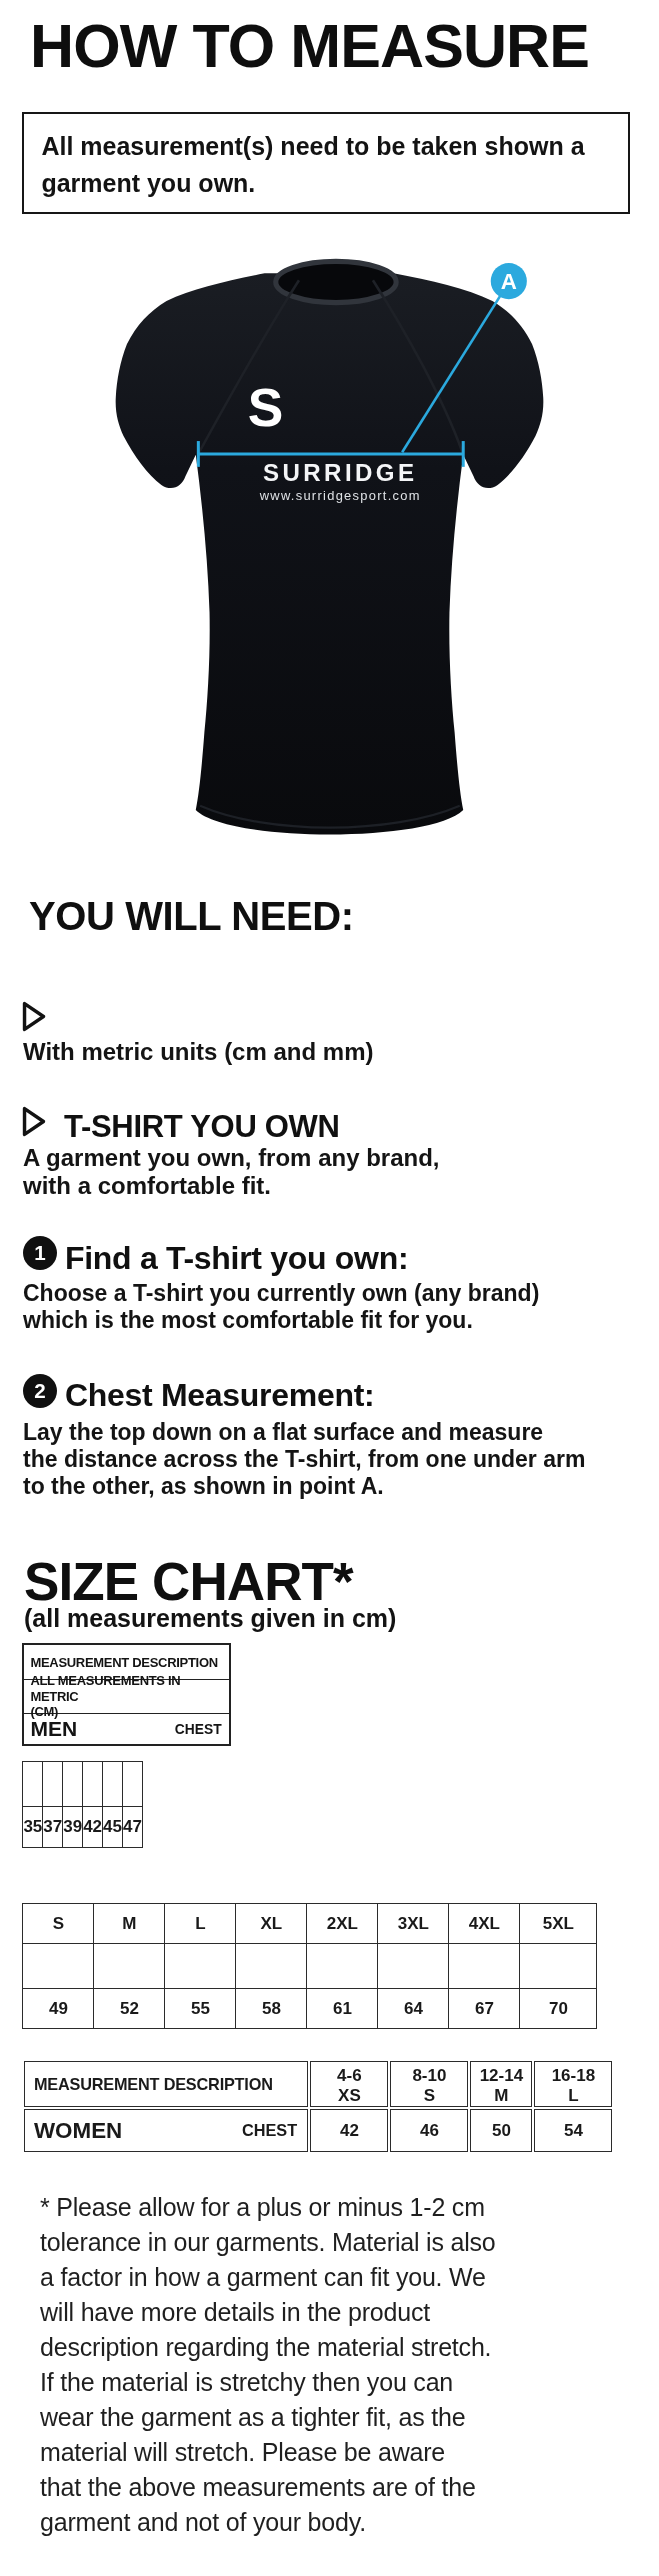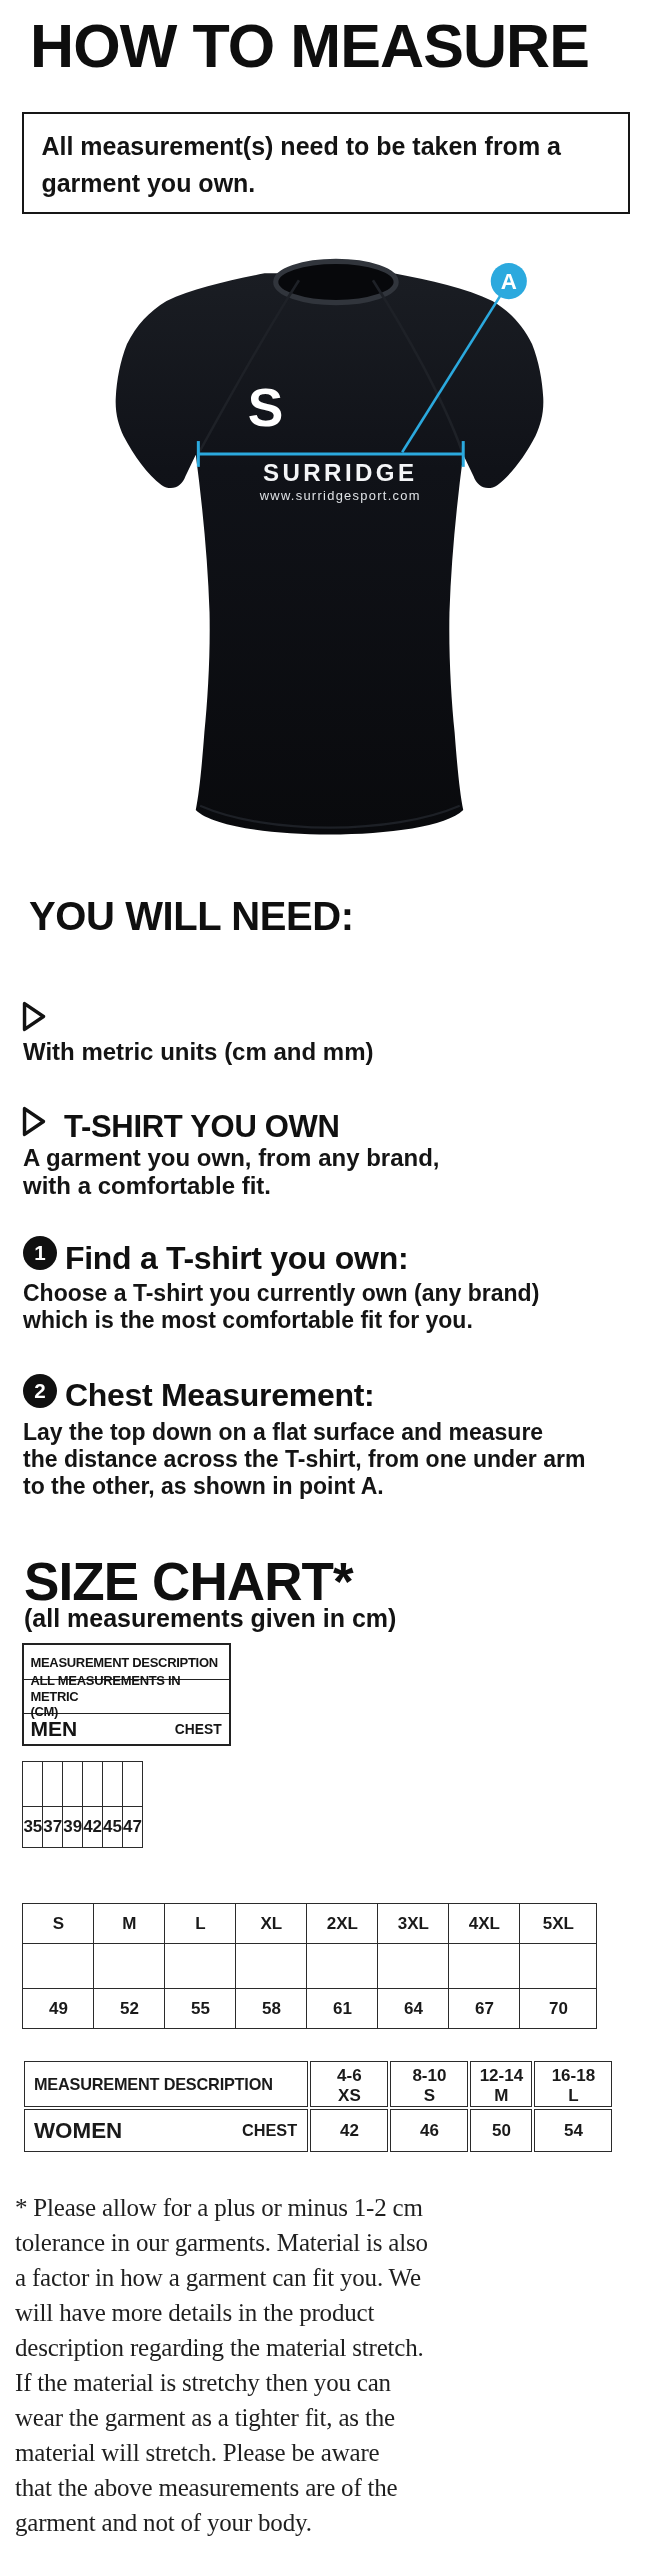--- a/index.html
+++ b/index.html
@@ -55,21 +55,21 @@
   .tri-icon svg, .shirt-figure svg { display:block; }
 </style>
 </head>
 <body>
 
 <div id="page">
 
   <h1 class="abs page-title" style="left:30px; top:13.8px;">HOW TO MEASURE</h1>
 
   <div class="abs notice-box" style="left:22.4px; top:112px; width:608px; height:102px;">
-    <p class="notice-text">All measurement(s) need to be taken from a
+    <p class="notice-text">All measurement(s) need to be taken shown a
 garment you own.</p>
   </div>
 
   <div class="abs shirt-figure" style="left:95px; top:251px; width:469px; height:602px;">
     <svg width="469" height="602" viewBox="0 0 545 700" xmlns="http://www.w3.org/2000/svg">
       <defs>
         <linearGradient id="shirtGrad" x1="0" y1="0" x2="0" y2="1">
           <stop offset="0" stop-color="#1a1d23"></stop>
           <stop offset="0.35" stop-color="#101218"></stop>
           <stop offset="1" stop-color="#090a0d"></stop>
@@ -257,21 +257,21 @@
         </div>
       </td>
       <td>42</td>
       <td>46</td>
       <td>50</td>
       <td>54</td>
     </tr>
   </tbody>
     </table>
 
-  <p class="abs footnote" style="left:15px; top:2190px;font-family:Liberation Serif, serif;">* Please allow for a plus or minus 1-2 cm
+  <p class="abs footnote" style="left:40px; top:2190px;">* Please allow for a plus or minus 1-2 cm
 tolerance in our garments. Material is also
 a factor in how a garment can fit you. We
 will have more details in the product
 description regarding the material stretch.
 If the material is stretchy then you can
 wear the garment as a tighter fit, as the
 material will stretch.  Please be aware
 that the above measurements are of the
 garment and not of your body.</p>
 

